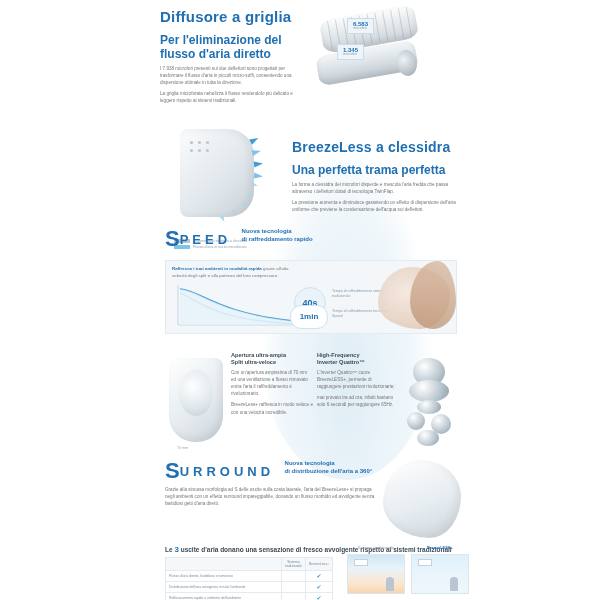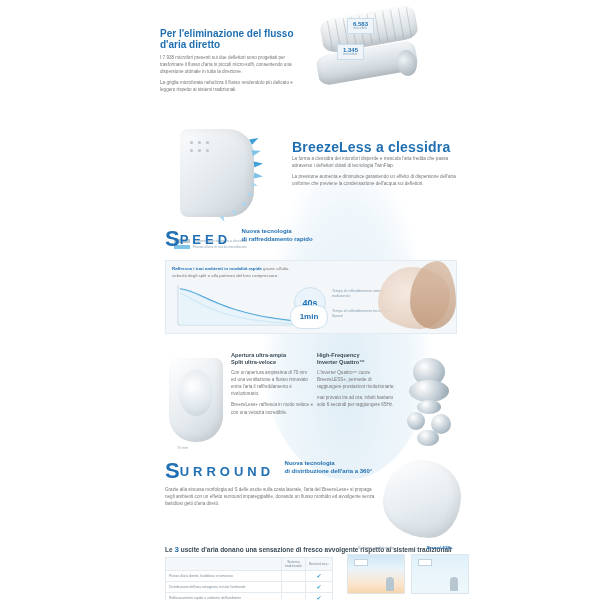--- a/index.html
+++ b/index.html
@@ -18,21 +18,21 @@
     background:radial-gradient(ellipse at 50% 70%, rgba(221,236,245,.95) 0%, rgba(233,243,249,.65) 55%, rgba(255,255,255,0) 72%);
     border-radius:50% 50% 50% 50%/62% 62% 38% 38%;
     z-index:0;pointer-events:none;
   }
 
   .sec{position:absolute;z-index:2;}
 
   h2.title{
     margin:0;font-size:15px;font-weight:bold;color:#1f6fb2;letter-spacing:.2px;
   }
-  h3.sub{margin:20px 0 4px 0;font-size:10px;font-weight:bold;color:#1f6fb2;}
+  h3.sub{margin:8px 0 4px 0;font-size:12px;font-weight:bold;color:#1f6fb2;}
   p.body{margin:0;font-size:4.6px;line-height:1.55;color:#777;}
   .bold{font-weight:bold;}
 
   
   #s1{left:160px;top:8px;width:260px;}
   #s1 .txt{width:148px;}
   .diffuser{
     position:absolute;left:155px;top:0px;width:105px;height:86px;
   }
   .duct{
@@ -175,20 +175,21 @@
 </style>
 </head>
 <body>
 
 <div class="page">
 
   <div class="droplet"></div>
 
   <div class="sec" id="s1">
     <div class="txt">
+      <h2 class="title">Diffusore a griglia</h2>
       <h3 class="sub">Per l'eliminazione del flusso d'aria diretto</h3>
       <p class="body">I 7.938 microfori presenti sui due deflettori sono progettati per trasformare il flusso d'aria in piccoli micro-soffi, consentendo una dispersione ottimale in tutta la direzione.</p>
       <p class="body" style="margin-top:4px">La griglia microforata nebulizza il flusso rendendolo più delicato e leggero rispetto ai sistemi tradizionali.</p>
     </div>
 
     <div class="diffuser">
       <div class="duct"></div>
       <div class="grid-lines">
         <i style="left:4px"></i>
           <i style="left:12px"></i>
@@ -238,20 +239,21 @@
       <div class="arrow sm" style="left:50px;top:94px;transform:rotate(62deg)"></div>
 
       <div class="legend">
         <div><span class="bar" style="background:#b9c6cf"></span><span>Sezione della struttura a clessidra</span></div>
         <div style="margin-top:2px"><span class="bar" style="background:#7fc4e8"></span><span>Flusso d'aria in uscita microforato</span></div>
       </div>
     </div>
 
     <div class="txt">
       <h2 class="title" style="font-size:14px">BreezeLess a clessidra</h2>
+      <h3 class="sub">Una perfetta trama perfetta</h3>
       <p class="body">La forma a clessidra dei microfori disperde e mescola l'aria fredda che passa attraverso i deflettori dotati di tecnologia TwinFlap.</p>
       <p class="body" style="margin-top:4px">La pressione aumenta e diminuisce garantendo un effetto di dispersione dell'aria uniforme che previene la condensazione dell'acqua sui deflettori.</p>
     </div>
   </div>
 
   <div class="sec" id="s3">
     <div>
       <span class="bigS">S</span><span class="wordrest">PEED</span>
       <span class="tagline">
         <span>Nuova tecnologia</span><br>

